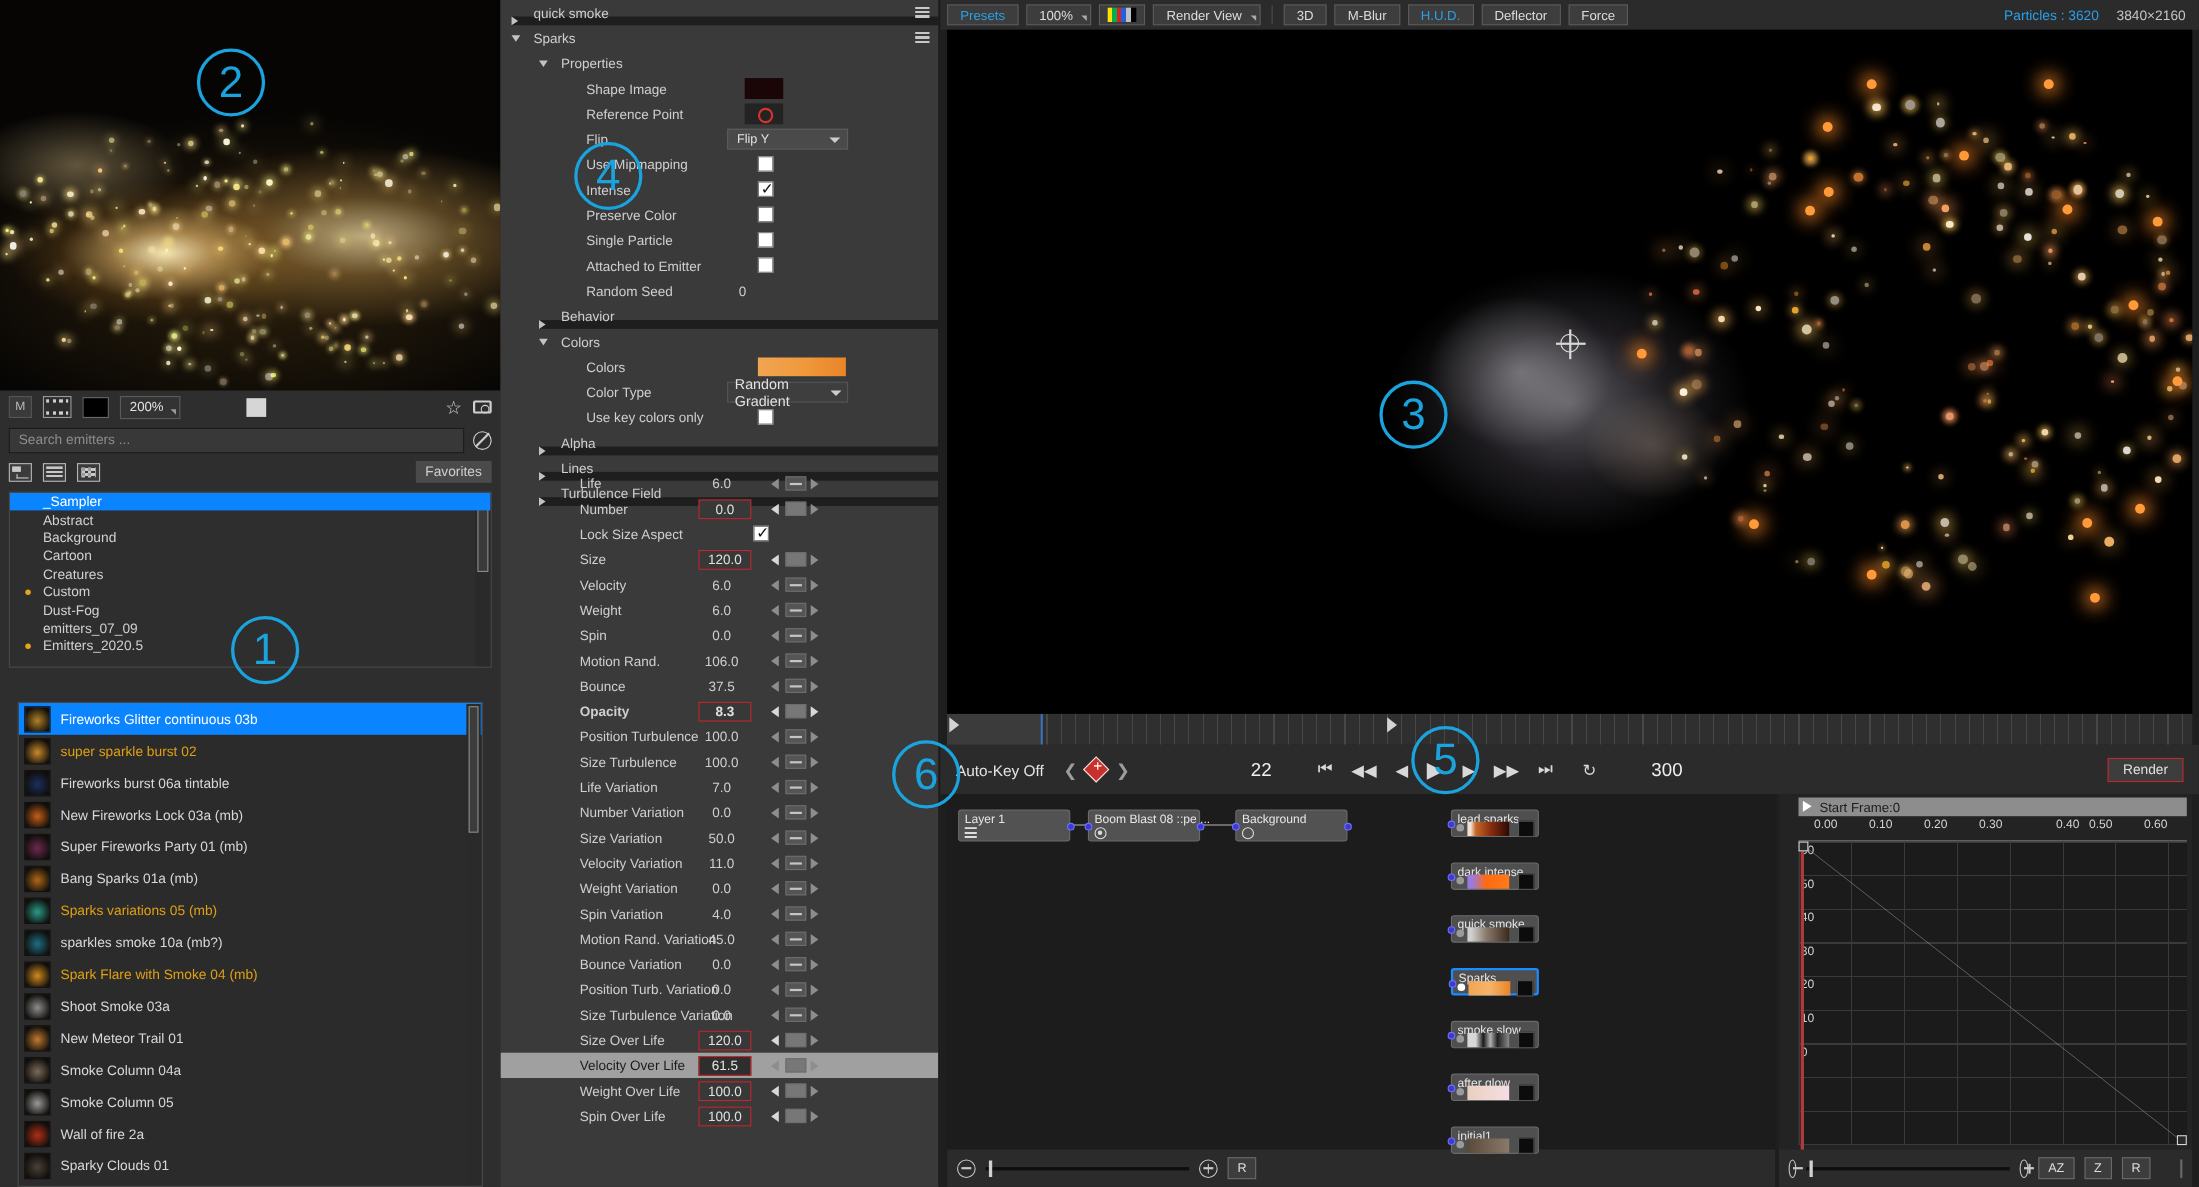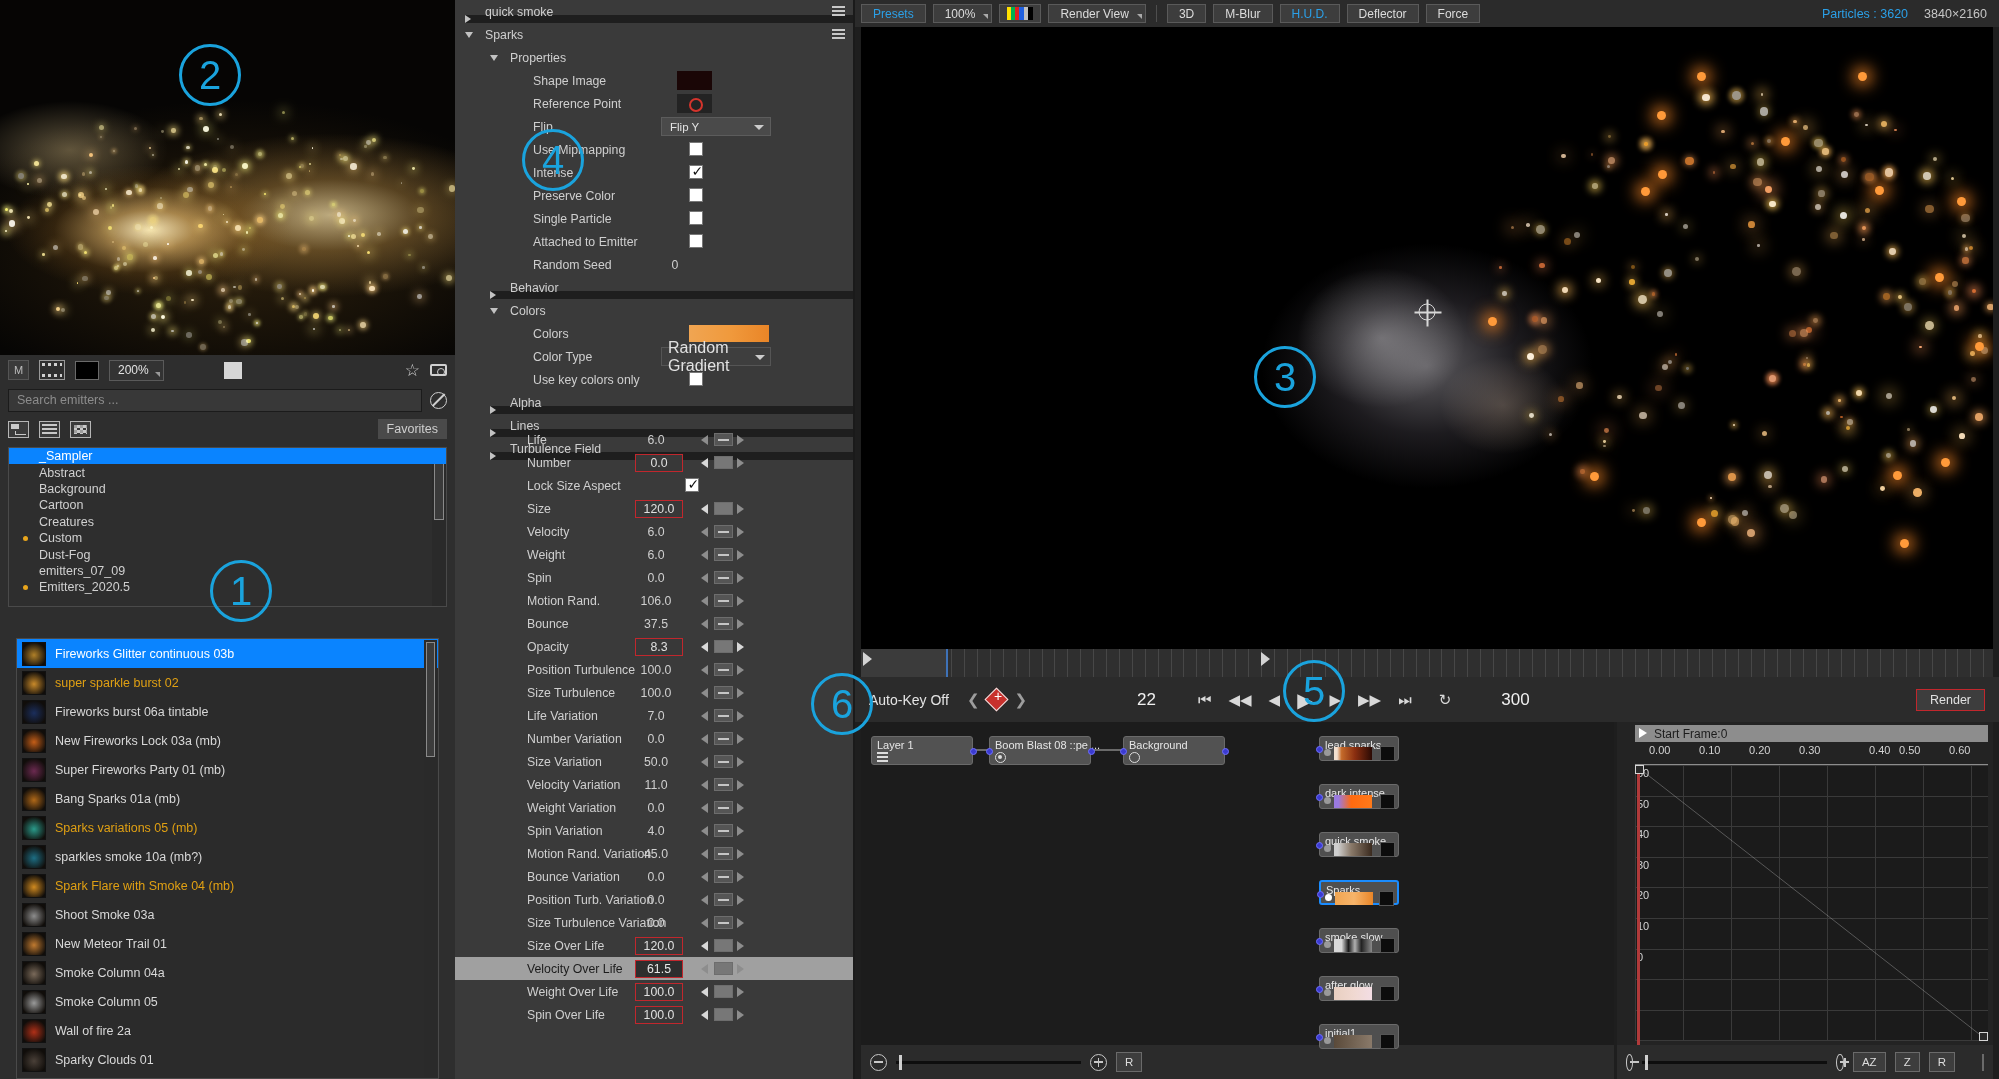--- a/index.html
+++ b/index.html
@@ -107,21 +107,21 @@
   .refpt { position: absolute; left: 222px; top: 2px; width: 35px; height: 19px; background: #232323; }
   .refpt:after { content:""; position:absolute; left: 12px; top: 4px; width: 10px; height: 10px;
                  border: 2px solid #d4342c; border-radius: 50%; }
   .flip-sel { position: absolute; left: 206px; top: 2px; width: 110px; height: 19px; background: #4a4a4a;
               border: 1px solid #5c5c5c; color: #e2e2e2; font-size: 11.5px; display: flex; align-items: center; padding-left: 8px; }
   .flip-sel:after { content:""; position:absolute; right:6px; top:7px; border-left:5px solid transparent;
                     border-right:5px solid transparent; border-top:5px solid #ccc; }
   .colorbar { position: absolute; left: 234px; top: 3px; width: 80px; height: 17px;
               background: linear-gradient(to right, #f0a552, #f09a3d, #e98527); }
   .ctype-sel { position: absolute; left: 206px; top: 2px; width: 110px; height: 19px; background: #3e3e3e;
-               border: 1px solid #555; color: #e2e2e2; font-size: 16px; display: flex; align-items: center; padding-left: 6px; }
+               border: 1px solid #555; color: #e2e2e2; font-size: 13px; display: flex; align-items: center; padding-left: 6px; }
   .ctype-sel:after { content:""; position:absolute; right:5px; top:7px; border-left:5px solid transparent;
                      border-right:5px solid transparent; border-top:5px solid #ccc; }
 
   
   .right { flex: 1; display: flex; flex-direction: column; background: #1e1e1e; position: relative; }
   .topbar { height: 27px; background: #2b2b2b; display: flex; align-items: center; padding: 0 6px; gap: 7px; }
   .tbtn { height: 19px; border: 1px solid #5a5a5a; background: #3d3d3d; color: #dcdcdc; font-size: 12px;
           display: flex; align-items: center; justify-content: center; padding: 0 11px; }
   .tbtn.blue { color: #2ba0e8; }
   .tbtn.combo { padding-right: 16px; position: relative; }
@@ -680,21 +680,21 @@
       </div>
       <div class="prow" style="position: absolute; left: 0px; right: 0px; top: 612px;">
         <div class="label" style="left: 72px;">Bounce</div>
         <div class="val" style="left: 170px; width: 62px;">37.5</div>
         <div class="arrL"></div>
         <div class="slug">
           <div class="dash"></div>
         </div>
         <div class="arrR"></div>
       </div>
-      <div class="prow" style="position: absolute; left: 0px; right: 0px; top: 635px;">
+      <div class="prow" style="position: absolute; left: 0px; right: 0px; top: 635px; font-weight: bold;">
         <div class="label" style="left: 72px;">Opacity</div>
         <div class="valbox">8.3</div>
         <div class="arrL on"></div>
         <div class="slug on"></div>
         <div class="arrR on"></div>
       </div>
       <div class="prow" style="position: absolute; left: 0px; right: 0px; top: 658px;">
         <div class="label" style="left: 72px;">Position Turbulence</div>
         <div class="val" style="left: 170px; width: 62px;">100.0</div>
         <div class="arrL"></div>

